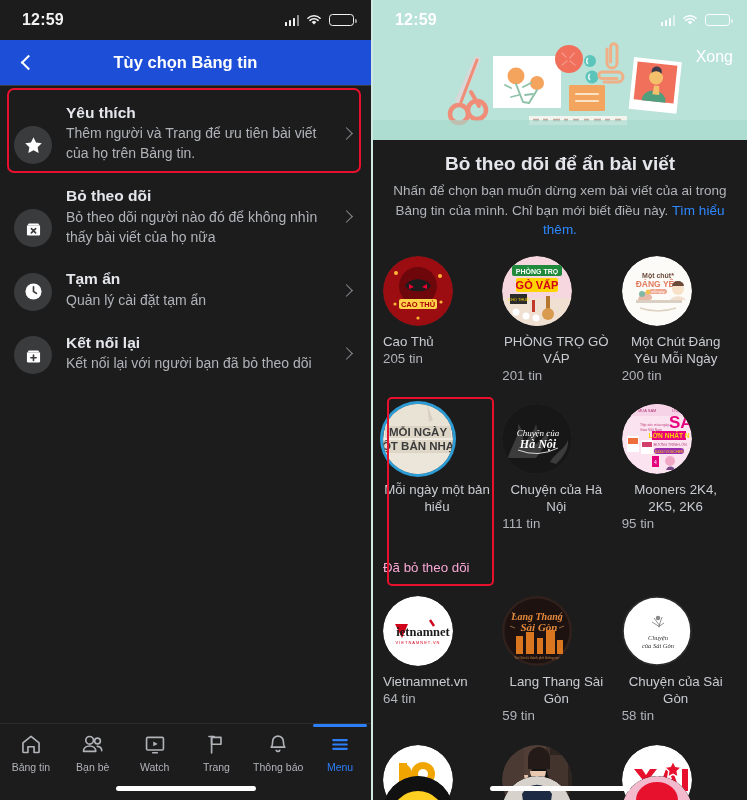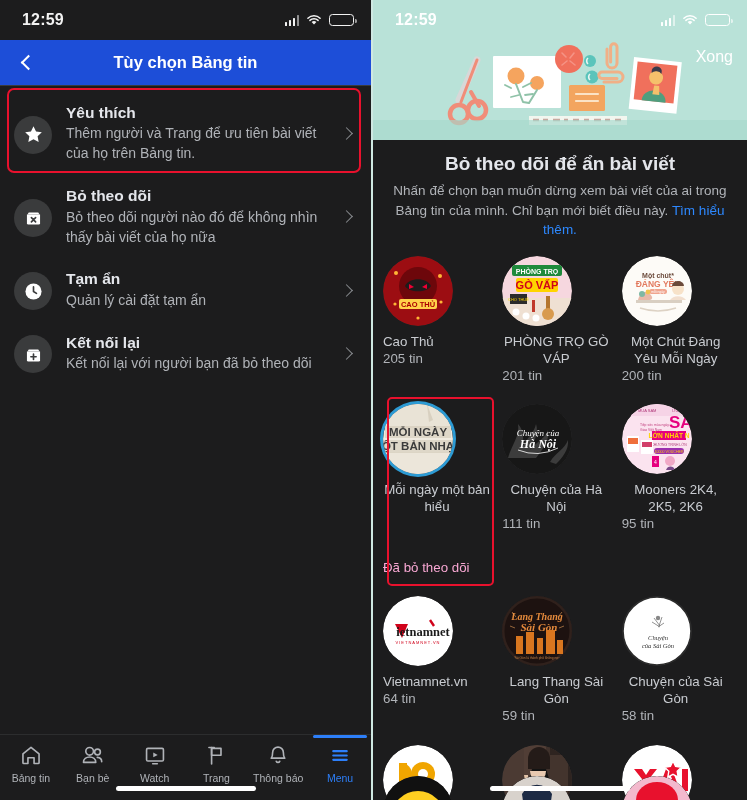--- a/index.html
+++ b/index.html
@@ -55,21 +55,21 @@
   }
   .nav-title{
     position:absolute; left:0; right:0; text-align:center;
     color:#fff; font-size:16.5px; font-weight:700; pointer-events:none;
   }
   .hr-divider{ height:1px; background:#3a3b3c; }
 
   
   .menu-list{ padding-top:6px; background:#1c1c1d; }
   .menu-row{
-    display:flex; align-items:center; gap:14px;
+    display:flex; align-items:flex-end; gap:14px;
     padding:11px 14px 11px 14px; position:relative; cursor:pointer;
   }
   .menu-icon{
     flex:0 0 auto; width:38px; height:38px; border-radius:50%;
     background:#3a3b3c; display:flex; align-items:center; justify-content:center;
     margin-top:2px;
   }
   .menu-text{ flex:1; min-width:0; padding-right:8px; }
   .menu-title{ color:#e4e6eb; font-size:15.5px; font-weight:600; line-height:1.32; }
   .menu-sub{ color:#b0b3b8; font-size:14px; line-height:1.42; margin-top:1px; }
@@ -78,21 +78,21 @@
     border-top:1.8px solid #8a8d91; border-right:1.8px solid #8a8d91;
     transform:rotate(45deg); margin-right:6px;
   }
   .hl-box{
     position:absolute; border:2px solid #e8112d; border-radius:7px;
     pointer-events:none; z-index:5;
   }
 
   
   .tabbar{
-    position:absolute; left:0; right:0; bottom:0; height:66px;
+    position:absolute; left:0; right:0; bottom:0; height:77px;
     background:#1c1c1d; border-top:1px solid #2c2d2e;
     display:flex; align-items:flex-start; padding-top:9px;
   }
   .tab{
     flex:1; display:flex; flex-direction:column; align-items:center; gap:5px;
     position:relative; cursor:pointer;
   }
   .tab-label{ font-size:10.5px; color:#b0b3b8; }
   .tab.active .tab-label{ color:#2d7ff9; }
   .tab-underline{

